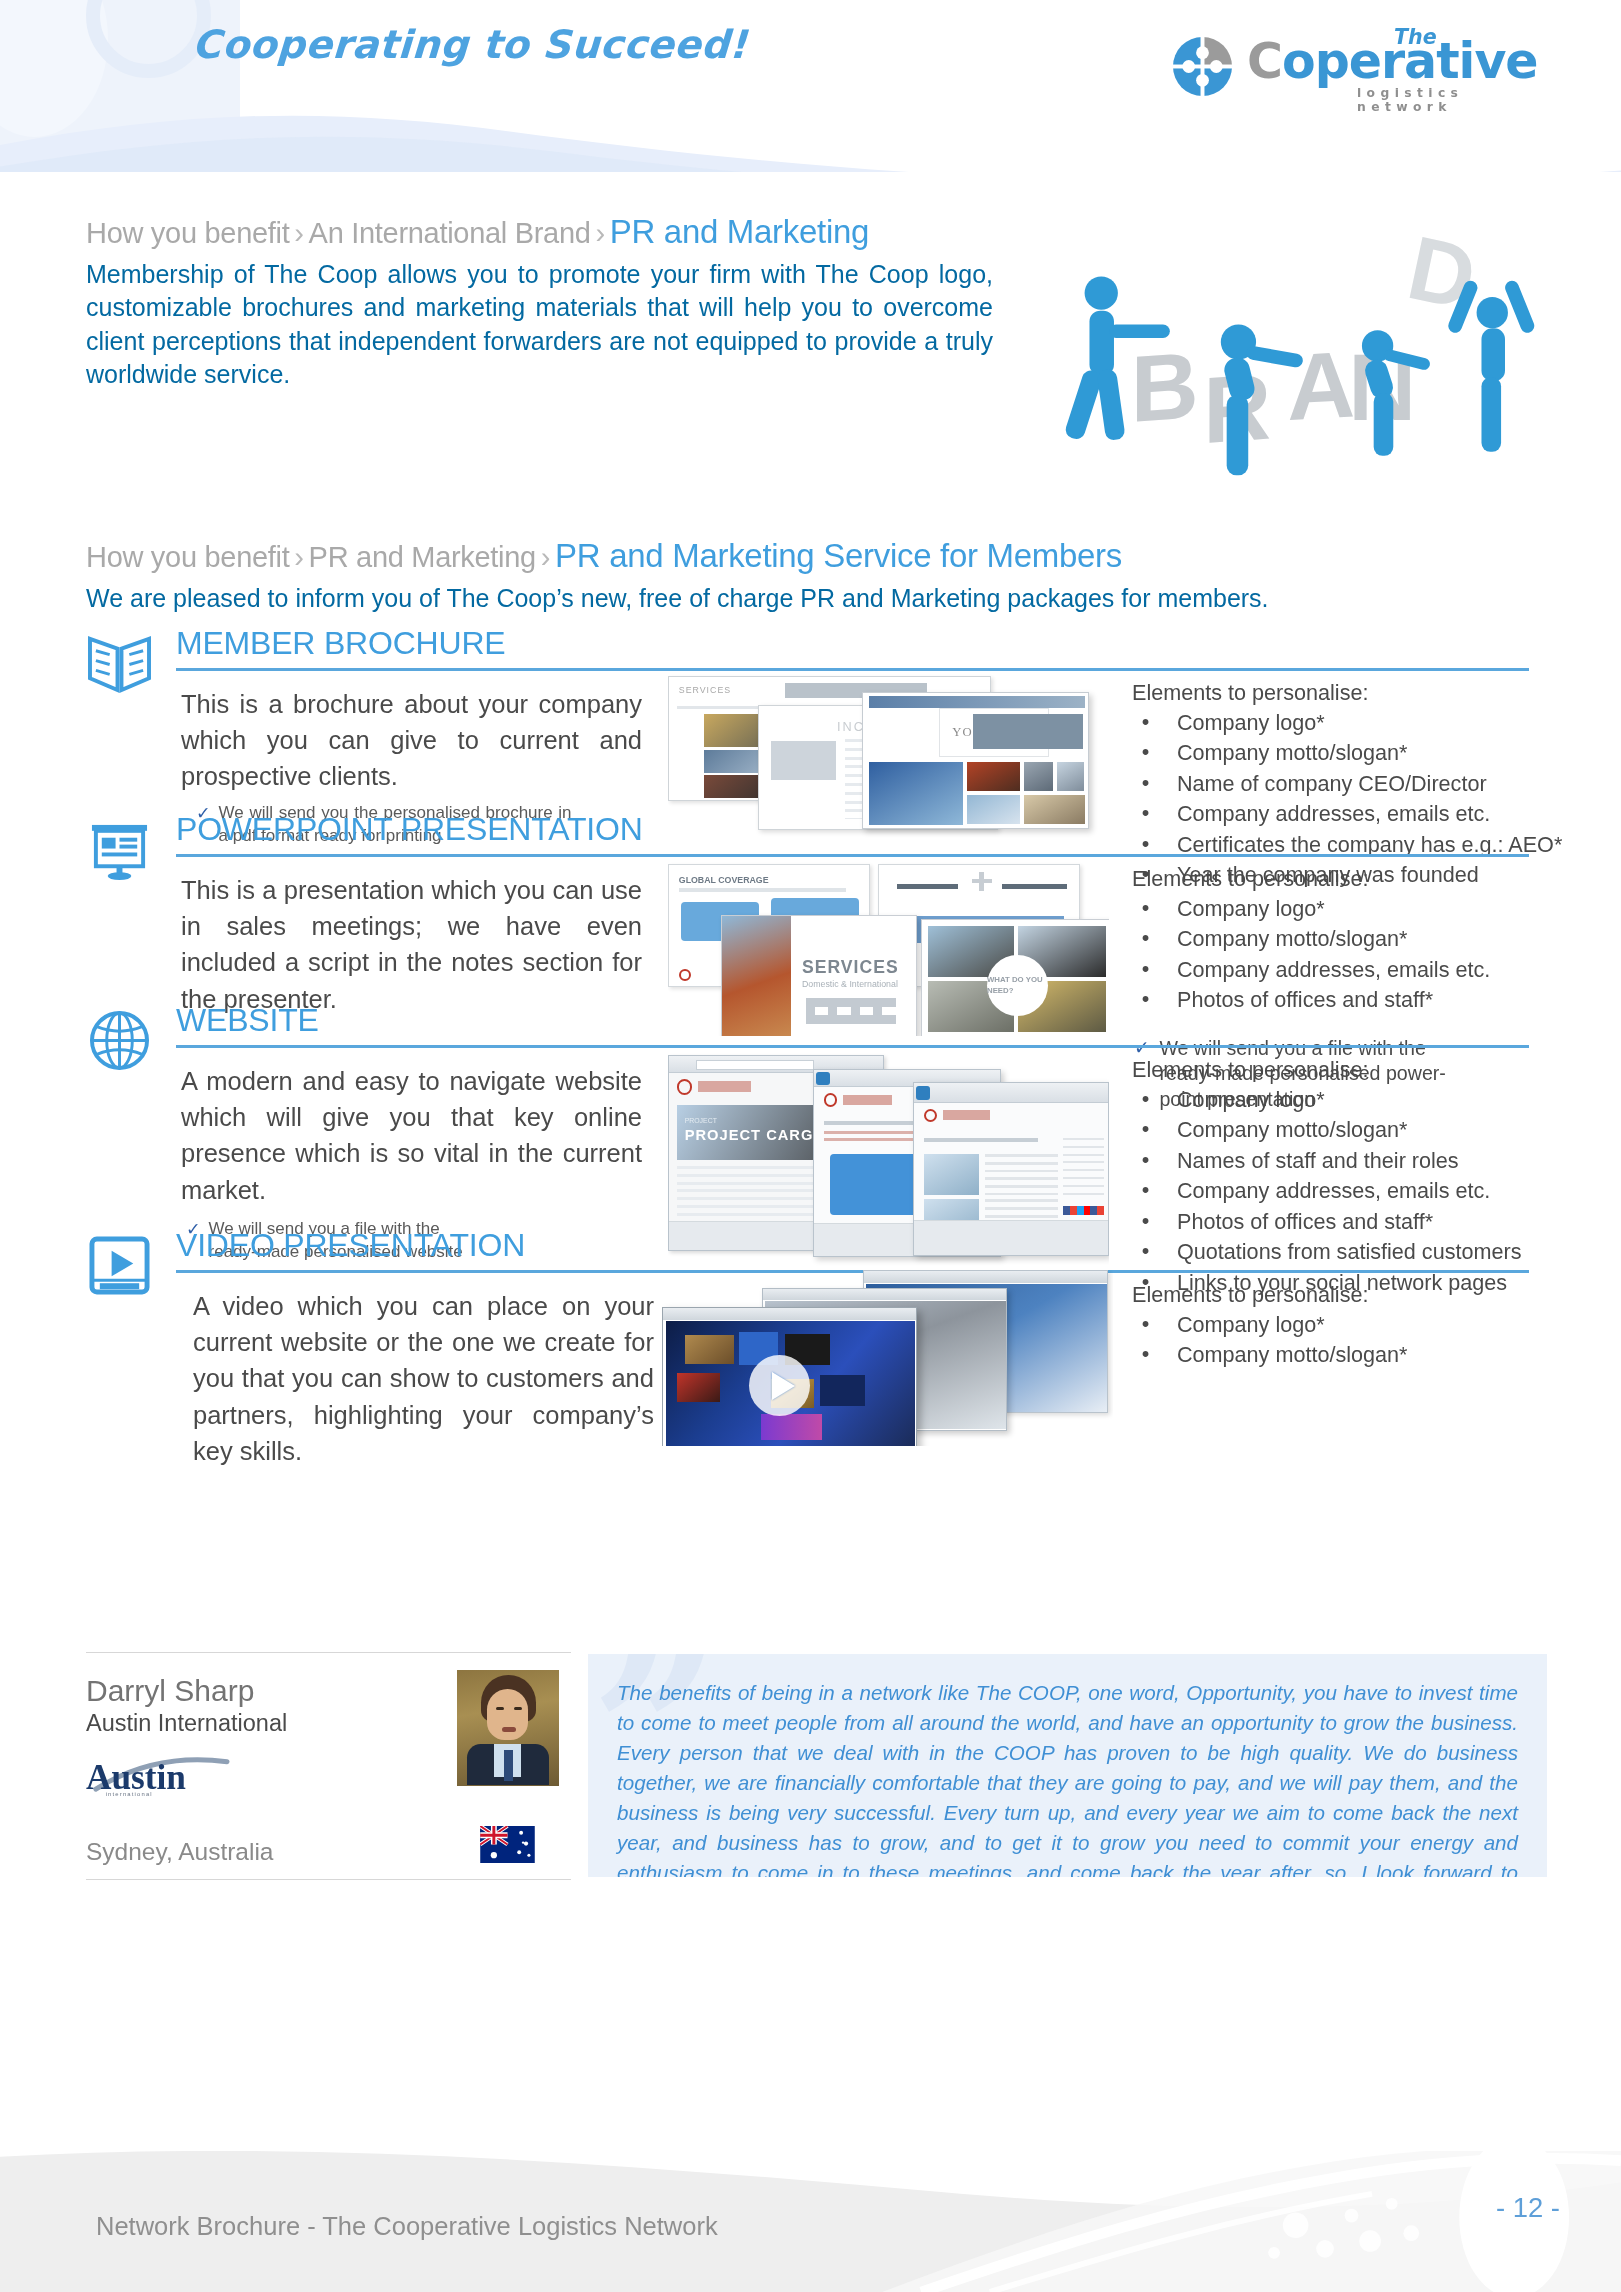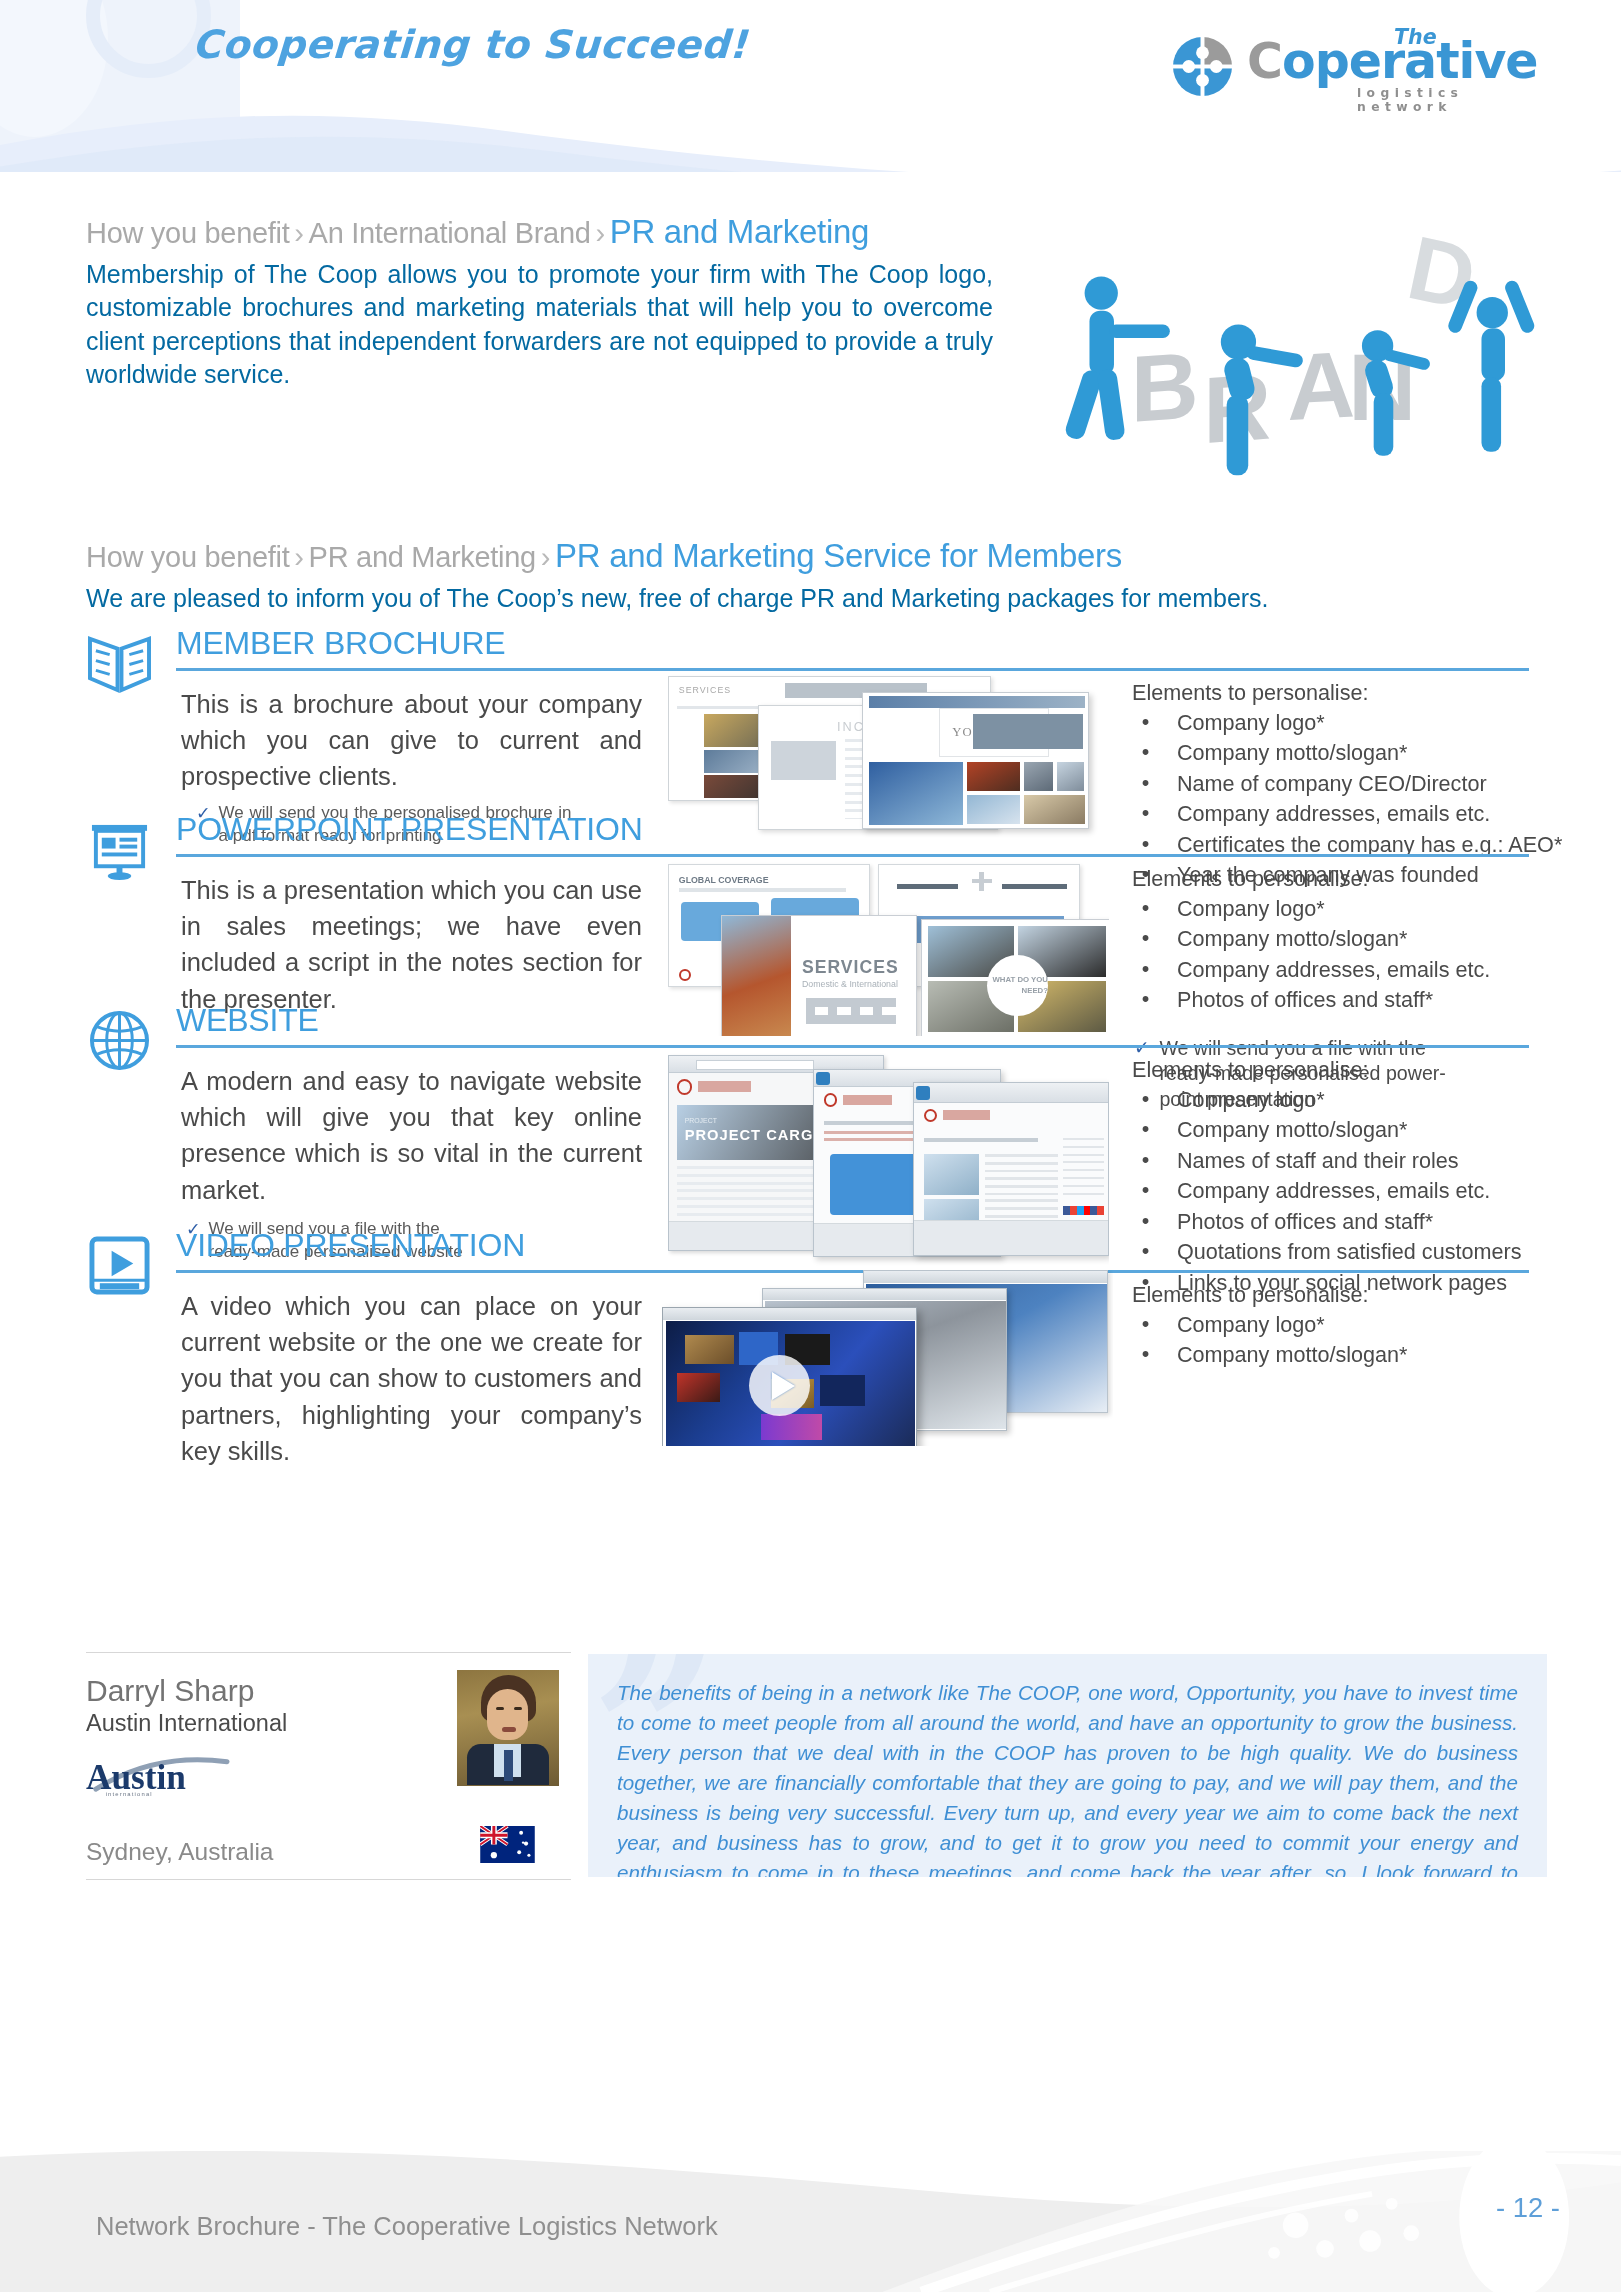--- a/index.html
+++ b/index.html
@@ -381,21 +381,21 @@
           <div style="position:absolute;left:0;top:0;width:69px;height:122px;background:linear-gradient(160deg,#8fb8d8 0%,#b5562e 55%,#c98a50 100%);"></div>
           <div style="position:absolute;left:80px;top:41px;font-size:17.6px;font-weight:bold;color:#7d8790;letter-spacing:1px;">SERVICES</div>
           <div style="position:absolute;left:80px;top:63px;font-size:8.8px;color:#a9b1b8;">Domestic &amp; International</div>
           <div style="position:absolute;left:84px;top:82px;width:90px;height:25.5px;background:repeating-linear-gradient(90deg,#c3cad1 0 8.8px,transparent 8.8px 22.5px),repeating-linear-gradient(#c3cad1 0 8.8px,transparent 8.8px 16.7px);"></div>
         </div>
         <div style="position:absolute;left:253px;top:59px;width:192px;height:118px;background:#fff;border:1px solid #c9ced4;box-shadow:2.9px 2.9px 5.9px rgba(0,0,0,.18);overflow:hidden;">
           <div style="position:absolute;left:5.9px;top:5.9px;width:86px;height:51px;background:linear-gradient(150deg,#9fc0d8,#4a4a46);"></div>
           <div style="position:absolute;left:96px;top:5.9px;width:88px;height:51px;background:linear-gradient(150deg,#c3d4e2,#2b2b2b);"></div>
           <div style="position:absolute;left:5.9px;top:61px;width:86px;height:51px;background:linear-gradient(150deg,#b8bcb4,#6c6f66);"></div>
           <div style="position:absolute;left:96px;top:61px;width:88px;height:51px;background:linear-gradient(150deg,#d6bb6b,#5d5a44);"></div>
-          <div style="position:absolute;left:65px;top:35px;width:61px;height:61px;border-radius:50%;background:#fff;display:flex;align-items:center;justify-content:center;text-align:right;font-size:7.8px;font-weight:bold;color:#98a0a8;line-height:1.3;">WHAT DO YOU NEED?</div>
+          <div style="position:absolute;left:65px;top:35px;width:61px;height:61px;border-radius:50%;background:#fff;display:flex;align-items:center;justify-content:center;text-align:left;font-size:7.8px;font-weight:bold;color:#98a0a8;line-height:1.3;">WHAT DO YOU NEED?</div>
         </div>
       </div>
 
       <div class="elements-col" style="top:47px;">
         <div class="el-head">Elements to personalise:</div>
         <div class="el-item">Company logo*</div>
         <div class="el-item">Company motto/slogan*</div>
         <div class="el-item">Company addresses, emails etc.</div>
         <div class="el-item">Photos of offices and staff*</div>
         <div class="el-check" style="margin-top:21.6px; width:343px;">We will send you a file with the ready-made personalised power-point presentation</div>
@@ -472,21 +472,21 @@
     <div class="section" style="top:1063px;">
       <svg class="sec-icon" style="top:0px;" viewBox="0 0 68 62">
         <rect x="6" y="4" width="56" height="54" rx="5" fill="none" stroke="#3f9ede" stroke-width="5"></rect>
         <polygon points="26,16 48,29 26,42" fill="#3f9ede"></polygon>
         <line x1="8" y1="46" x2="60" y2="46" stroke="#3f9ede" stroke-width="3"></line>
         <rect x="14" y="49" width="40" height="6" fill="#3f9ede"></rect>
       </svg>
       <div class="sec-title" style="top:-7.8px;">VIDEO PRESENTATION</div>
       <div class="sec-rule" style="top:35px; width:1353px;"></div>
 
-      <div class="sec-body" style="top:53px;">A video which you can place on your current website or the one we create for you that you can show to customers and partners, highlighting your company’s key skills.</div>
+      <div class="sec-body" style="top:53px;margin-left:12px;">A video which you can place on your current website or the one we create for you that you can show to customers and partners, highlighting your company’s key skills.</div>
 
       <div class="mock" style="left:662px; top:35px; width:451px; height:176px;">
         <div style="position:absolute;left:201px;top:0px;width:245px;height:143px;background:#fff;border:1px solid #b9c3cc;box-shadow:2px 2px 4.9px rgba(0,0,0,.15);overflow:hidden;">
           <div style="position:absolute;left:0;top:0;width:245px;height:11.8px;background:linear-gradient(#e9edf1,#cfd6dc);"></div>
           <div style="position:absolute;left:2px;top:12.7px;width:241px;height:128px;background:linear-gradient(150deg,#2e5f9e 0%,#4d82c0 45%,#e8eef5 100%);"></div>
         </div>
         <div style="position:absolute;left:100px;top:17.6px;width:245px;height:143px;background:#fff;border:1px solid #b3bdc6;box-shadow:2.9px 2.9px 5.9px rgba(0,0,0,.2);overflow:hidden;">
           <div style="position:absolute;left:0;top:0;width:245px;height:11.8px;background:linear-gradient(#e9edf1,#cfd6dc);"></div>
           <div style="position:absolute;left:2px;top:12.7px;width:241px;height:128px;background:linear-gradient(160deg,#b9c3ce 0%,#8d949c 40%,#dfe5ea 100%);"></div>
         </div>

